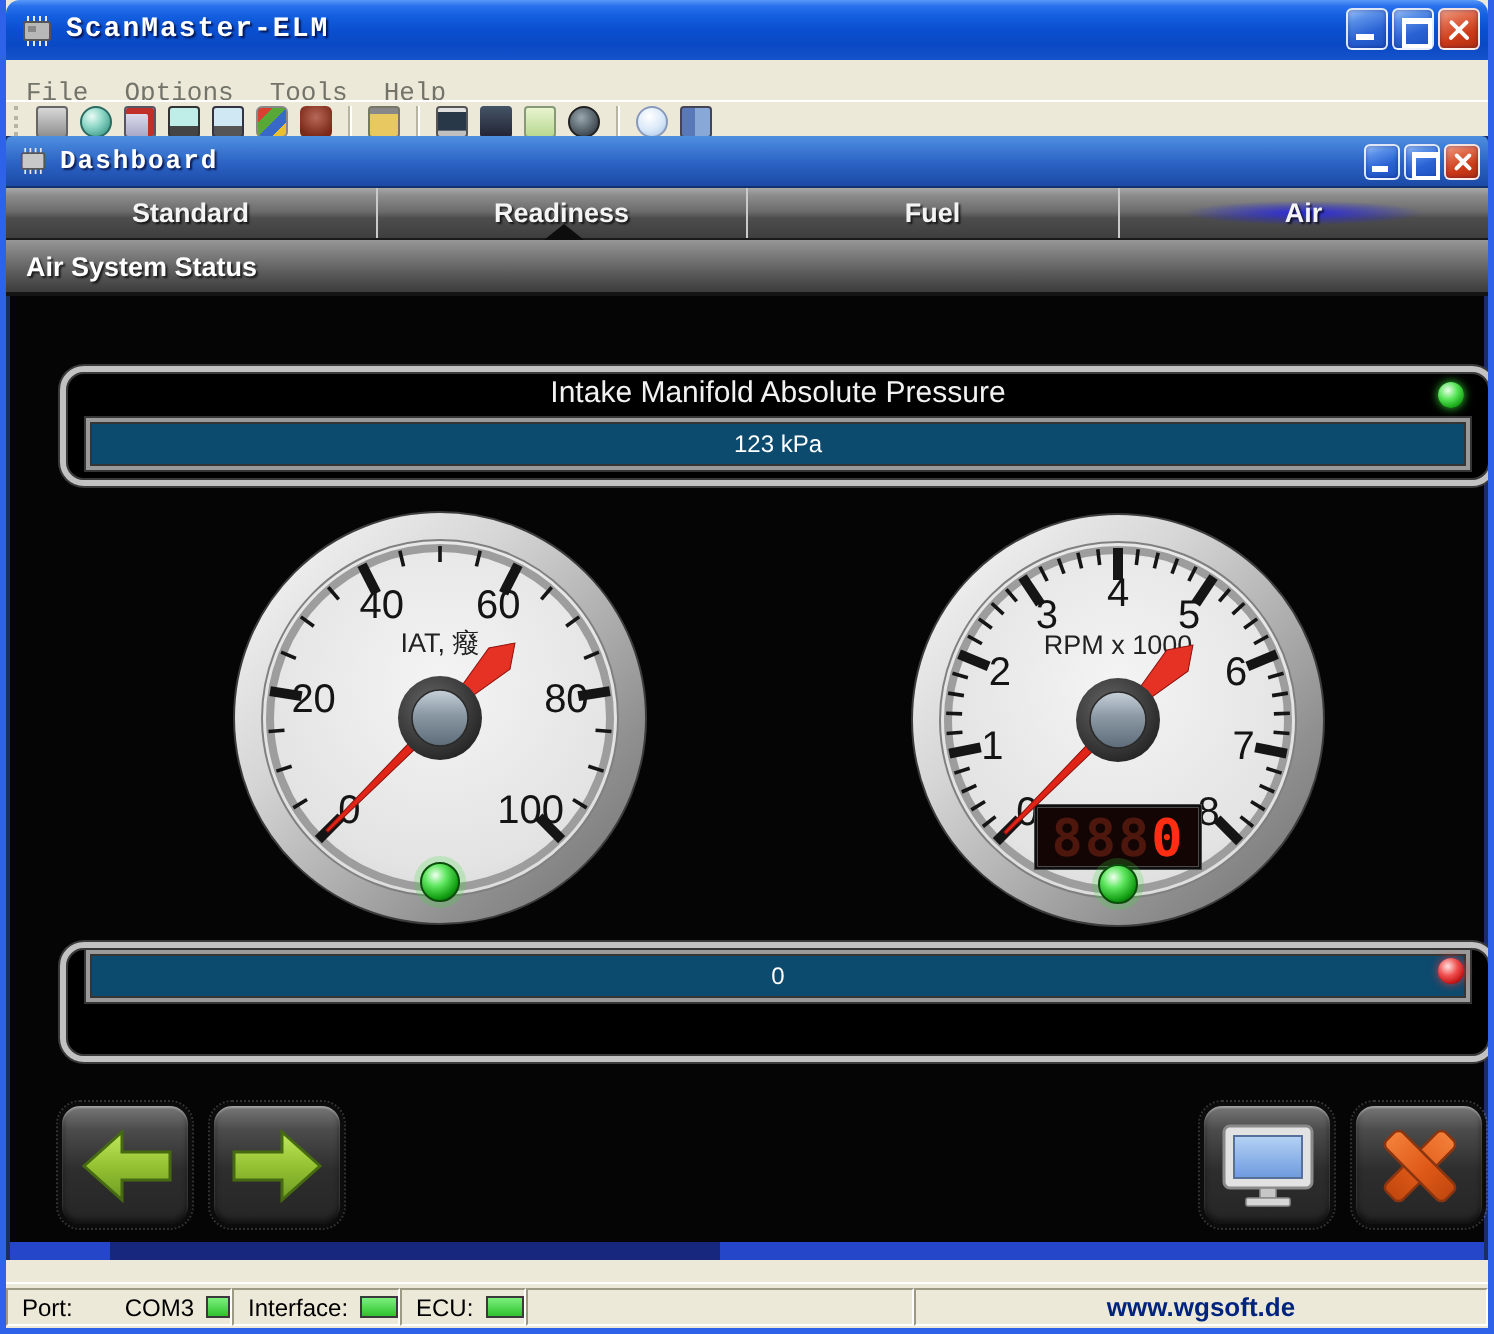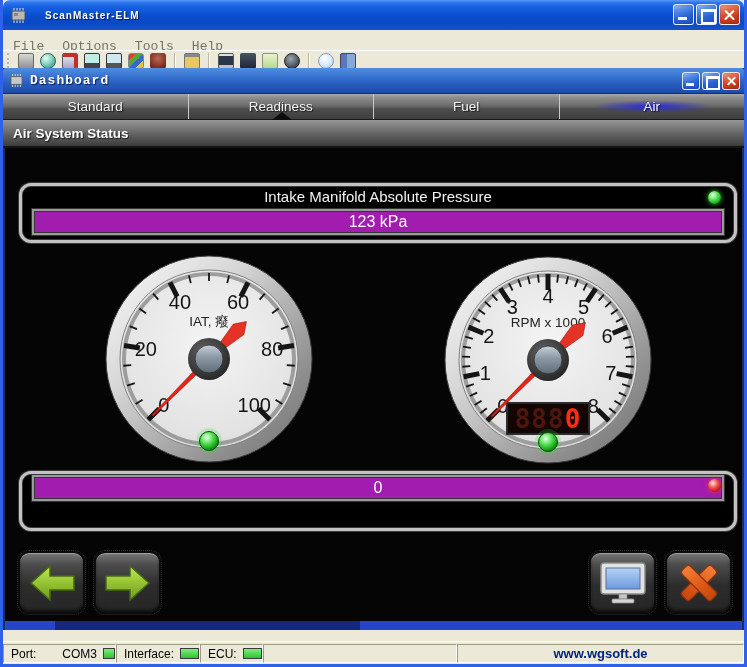--- a/index.html
+++ b/index.html
@@ -4,22 +4,22 @@
 <style>
   * { margin:0; padding:0; box-sizing:border-box; }
   body { background:#444; font-family:"Liberation Sans", sans-serif; }
   .screen { position:relative; width:747px; height:667px; background:#ece9d8; overflow:hidden;
             border-left:3px solid #2E62E8; border-right:3px solid #2E62E8; border-bottom:3px solid #2E62E8; }
 
   
   .titlebar { position:absolute; left:0; top:0; width:741px; height:30px;
     background:linear-gradient(180deg,#5898f8 0%,#2a72ec 10%,#1460e0 25%,#0a4fd0 50%,#0a49c4 75%,#1553cc 100%);
     border-radius:7px 7px 0 0; display:flex; align-items:center; }
-  .titlebar .apptitle { color:#fff; font-family:Liberation Sans, sans-serif; font-weight:bold; font-size:10px;
-    margin-left:18px; text-shadow:1px 1px 1px rgba(0,0,40,.75); letter-spacing:1px; }
+  .titlebar .apptitle { color:#fff; font-family:Liberation Mono, monospace; font-weight:bold; font-size:14px;
+    margin-left:6px; text-shadow:1px 1px 1px rgba(0,0,40,.75); letter-spacing:1px; }
   .chip { width:17px; height:15px; margin-left:7px; flex:none; }
   .winbtns { position:absolute; right:4px; top:4px; display:flex; gap:2px; }
   .xp-btn { position:relative; width:21px; height:21px; border-radius:3px; border:1px solid rgba(255,255,255,.85);
     background:linear-gradient(160deg,#9cc2f8 0%,#5a90e8 25%,#2a62d4 60%,#1c4fbe 100%);
     box-shadow:inset 0 0 2px rgba(0,0,80,.4); }
   .xp-btn.close { background:linear-gradient(160deg,#f0a088 0%,#e06a4a 30%,#cc3a18 65%,#b02e10 100%); }
   .xp-btn.min::after { content:""; position:absolute; left:4px; bottom:4px; width:9px; height:3px; background:#fff; }
   .xp-btn.max::after { content:""; position:absolute; left:4px; top:4px; width:11px; height:10px;
     border:2px solid #fff; border-top-width:3px; }
   .xp-btn.close::before,.xp-btn.close::after { content:""; position:absolute; left:3px; top:8.5px; width:13px; height:2.4px;
@@ -62,44 +62,44 @@
   .dash-btns .xp-btn { width:18px; height:18px; }
   .dash-btns .xp-btn.min::after{ left:3px; bottom:3px; width:8px; }
   .dash-btns .xp-btn.max::after{ left:3px; top:3px; width:10px; height:9px; }
   .dash-btns .xp-btn.close::before,.dash-btns .xp-btn.close::after{ left:2.5px; top:7px; width:11px; height:2.2px; }
 
   
   .tabbar { position:absolute; left:-2px; top:26px; width:741px; height:26px; display:flex;
     background:linear-gradient(180deg,#a8a8a8 0%,#8c8c8c 15%,#6a6a6a 48%,#4d4d4d 60%,#3e3e3e 100%);
     border-bottom:1px solid #1a1a1a; }
   .tab { position:relative; flex:1; display:flex; align-items:center; justify-content:center;
-    color:#f4f4f4; font-size:13.5px; font-weight:normal; text-shadow:1px 1px 1px rgba(0,0,0,.7); }
+    color:#f4f4f4; font-size:13.5px; font-weight:bold; text-shadow:1px 1px 1px rgba(0,0,0,.7); }
   .tab + .tab { border-left:1.5px solid #cacaca; }
   .tab .glow { position:absolute; left:5%; top:15%; width:90%; height:70%;
     background:radial-gradient(ellipse 50% 50% at 50% 50%, rgba(38,38,225,.95), rgba(38,38,225,0) 72%); }
   .tab span { position:relative; }
 
   
   .section-header { position:absolute; left:-2px; top:52px; width:741px; height:28px;
     background:linear-gradient(180deg,#969696 0%,#7a7a7a 30%,#555 70%,#3c3c3c 100%);
     color:#fff; font-size:13.5px; font-weight:bold; line-height:27px; padding-left:10px;
     text-shadow:1px 1px 1px rgba(0,0,0,.7); border-bottom:2px solid #141414; }
   .tri-up { position:absolute; left:269px; top:-8px; width:0; height:0;
     border-left:10px solid transparent; border-right:10px solid transparent; border-bottom:8px solid #0d0d0d; }
 
   
-  .content { position:absolute; left:4px; top:80px; width:685px; height:473px; background:#050505; }
+  .content { position:absolute; left:15px; top:80px; width:685px; height:473px; background:#050505; }
 
   .panel { position:absolute; left:10px; width:718px; height:60px; background:#000;
     border:3px solid #c2c2c2; border-radius:12px;
     box-shadow:0 0 0 1px #3a3a3a, inset 0 0 0 1px #3a3a3a; }
   .panel .ptitle { text-align:center; color:#f2f2f2; font-size:15px; height:22px; line-height:21px; }
-  .panel .value-box { margin:1px 10px 0 10px; height:26px; background:#a21caf; border:2px solid #9a9a9a;
+  .panel .value-box { margin:1px 10px 0 10px; height:26px; background:#0c4a6e; border:2px solid #9a9a9a;
     box-shadow:0 0 0 1px #353535, inset 0 0 0 1px #353535;
-    color:#fff; font-size:16px; text-align:center; line-height:22px; }
+    color:#fff; font-size:12px; text-align:center; line-height:22px; }
   .led { position:absolute; right:13px; top:5px; width:13px; height:13px; border-radius:50%; }
   .led.green { background:radial-gradient(circle at 38% 32%,#eaffea,#55e455 40%,#14a014 75%,#065406);
     box-shadow:0 0 5px rgba(60,230,60,.9); }
   .led.red { background:radial-gradient(circle at 38% 32%,#ffe2e2,#f05050 40%,#c01010 75%,#600404);
     box-shadow:0 0 5px rgba(230,60,60,.9); }
 
   .gauge { position:absolute; width:212px; height:212px; }
   #gauge-iat { left:94px; top:105px; }
   #gauge-rpm { left:433px; top:106px; }
   svg text { font-family:"Liberation Sans", sans-serif; }

